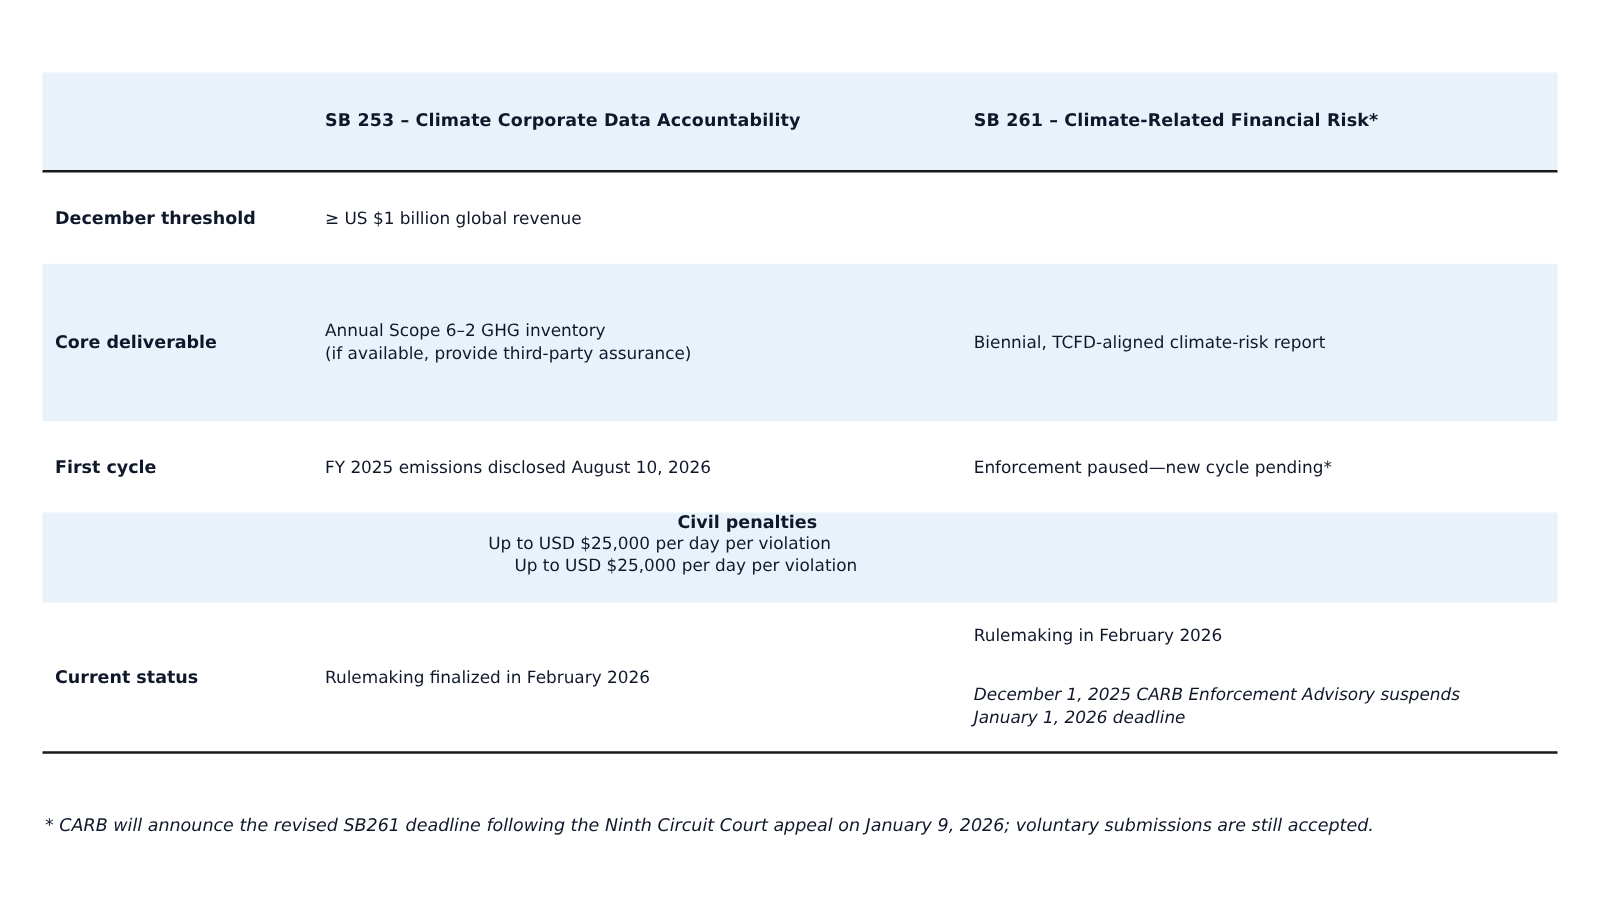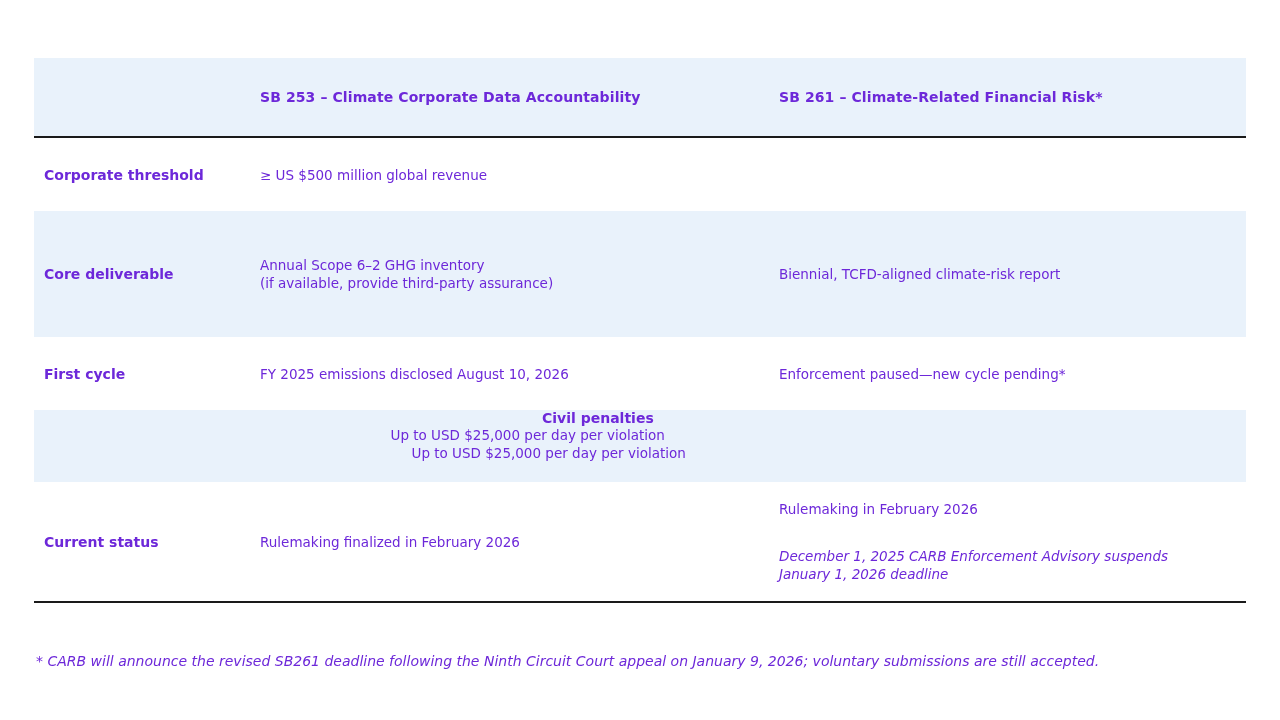--- a/index.html
+++ b/index.html
@@ -6,21 +6,21 @@
     margin: 0;
     padding: 0;
     background: #ffffff;
   }
   .page {
     position: relative;
     width: 1280px;
     height: 720px;
     background: #ffffff;
     font-family: "DejaVu Sans", "Liberation Sans", sans-serif;
-    color: #6d28d9;
+    color: #0f172a;
     overflow: hidden;
   }
   .table {
     position: absolute;
     left: 34px;
     top: 58px;
     width: 1212px;
   }
   .row {
     display: flex;
@@ -79,22 +79,22 @@
 <div class="page">
   <div class="table">
 
     <div class="row header-row">
       <div class="cell col1 header-cell"></div>
       <div class="cell col2 header-cell">SB 253 – Climate Corporate Data Accountability</div>
       <div class="cell col3 header-cell">SB 261 – Climate-Related Financial Risk*</div>
     </div>
 
     <div class="row h-r1">
-      <div class="cell col1 label">Corporate threshold</div>
-      <div class="cell col3 body">≥ US $500 million global revenue</div>
+      <div class="cell col1 label">December threshold</div>
+      <div class="cell col2 body">≥ US $1 billion global revenue</div>
     </div>
 
     <div class="row h-r2 stripe">
       <div class="cell col1 label">Core deliverable</div>
       <div class="cell col2 body">Annual Scope 6–2 GHG inventory
 (if available, provide third-party assurance)</div>
       <div class="cell col3 body">Biennial, TCFD-aligned climate-risk report</div>
     </div>
 
     <div class="row h-r3">

